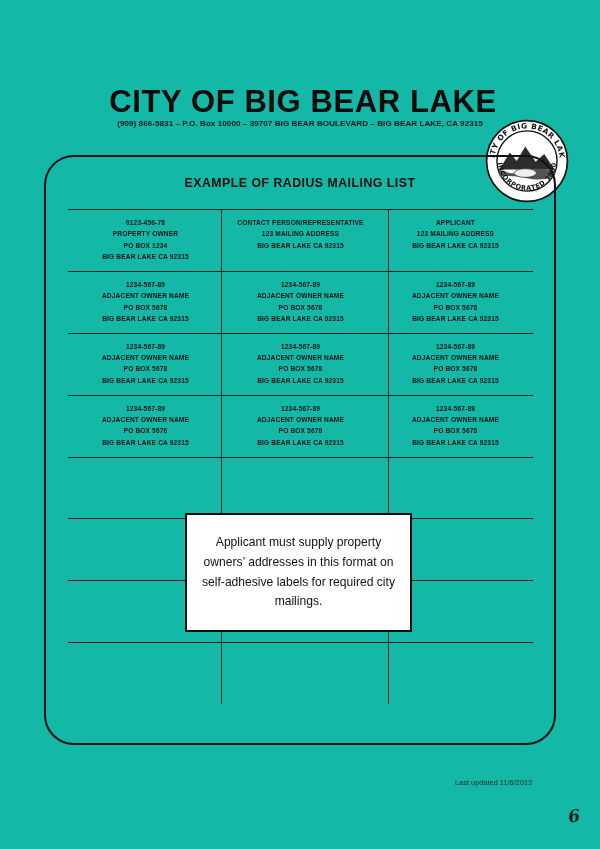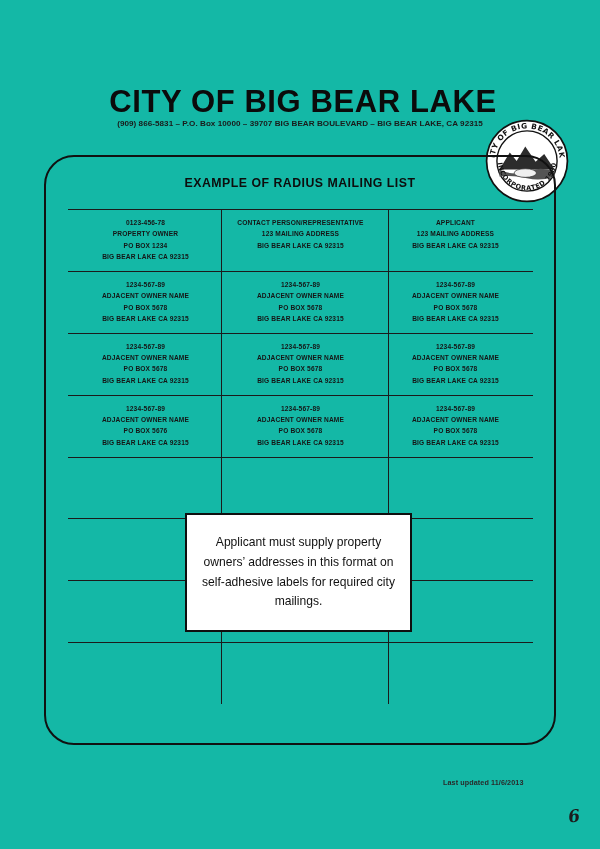--- a/index.html
+++ b/index.html
@@ -139,24 +139,24 @@
     text-align: center;
     font-size: 12.1px;
     line-height: 1.62;
     color: #111111;
     font-weight: 400;
   }
 
   
   #footer-updated {
     position: absolute;
-    left: 443px;
+    left: 455px;
     top: 778px;
     font-size: 7.2px;
-    font-weight: 700;
+    font-weight: 400;
     color: #2a2a2a;
     letter-spacing: 0.1px;
   }
   #handwritten-mark {
     position: absolute;
     left: 568px;
     top: 806px;
     font-family: "DejaVu Serif", serif;
     font-style: italic;
     font-size: 17px;

